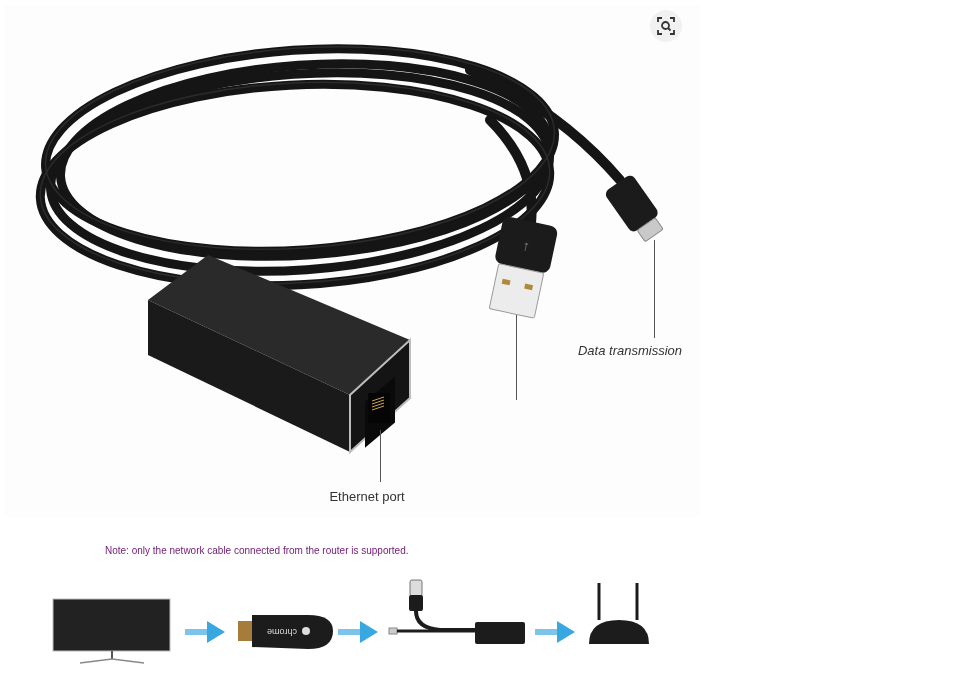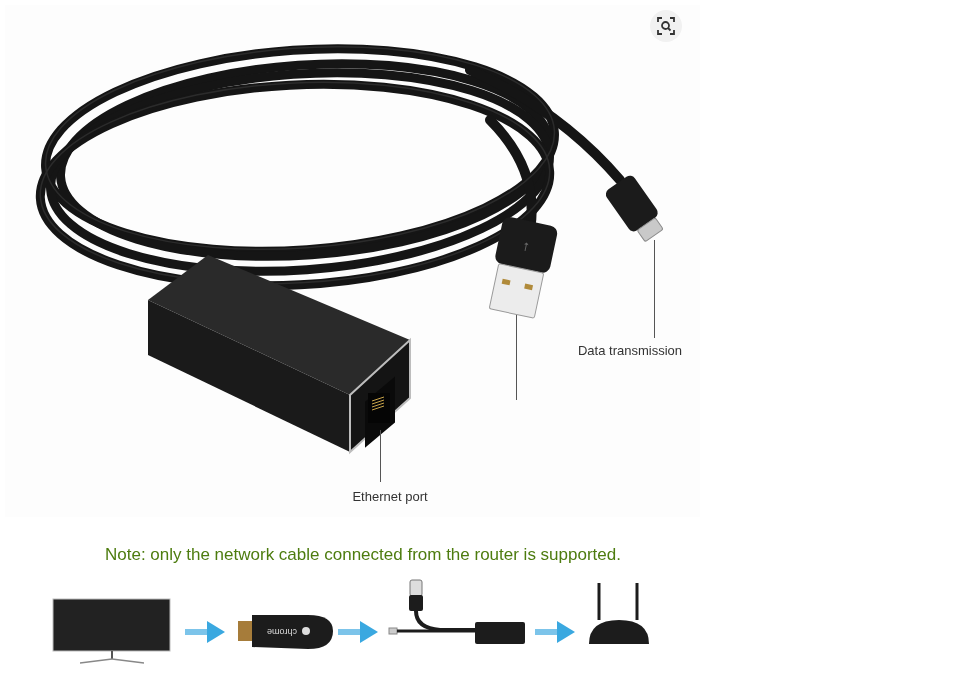--- a/index.html
+++ b/index.html
@@ -2,21 +2,21 @@
 <html><head>
 <meta charset="utf-8">
 <style>
   html, body { margin:0; padding:0; background:#ffffff; }
   body { width:972px; height:699px; position:relative; overflow:hidden; font-family:"Liberation Sans", sans-serif; }
   .product-image { position:absolute; left:0; top:0; width:705px; height:699px; }
   .photo-area { position:absolute; left:5px; top:5px; width:695px; height:512px; background:#fdfdfd; }
   .lens-button { position:absolute; left:650px; top:10px; width:32px; height:32px; border-radius:50%; background:#f1f1f1; display:flex; align-items:center; justify-content:center; cursor:pointer; }
   .label { position:absolute; font-size:13px; color:#333333; text-align:center; line-height:18px; }
   .leader { position:absolute; width:1px; background:#555555; }
-  .note { position:absolute; left:105px; top:545px; font-size:17px; color:#4d7c0f; white-space:nowrap; }
+  .note { position:absolute; left:105px; top:545px; font-size:10px; color:#701a75; white-space:nowrap; }
   .flow { position:absolute; left:0; top:575px; width:705px; height:100px; }
   .arrow { position:absolute; }
 </style>
 </head>
 <body>
 
 <div class="product-image">
   <div class="photo-area">
     <svg width="695" height="512" viewBox="5 5 695 512">
 
@@ -60,22 +60,22 @@
         <line x1="4" y1="14" x2="16" y2="10" stroke="#c9a44a" stroke-width="1"></line>
         <line x1="4" y1="17" x2="16" y2="13" stroke="#c9a44a" stroke-width="1"></line>
       </g>
     </svg>
   </div>
 
   <div class="leader" style="left:654px; top:240px; height:98px;"></div>
   <div class="leader" style="left:516px; top:315px; height:85px;"></div>
   <div class="leader" style="left:380px; top:430px; height:52px;"></div>
 
-  <div class="label" style="left:572px; top:342px; width:116px;">Data transmission</div>
-  <div class="label" style="left:340px; top:488px; width:100px;">Ethernet port</div>
+  <div class="label" style="left:572px; top:342px; width:116px;font-style:italic;">Data transmission</div>
+  <div class="label" style="left:317px; top:488px; width:100px;">Ethernet port</div>
 
   <div class="note">Note: only the network cable connected from the router is supported.</div>
 
   <div class="flow">
 
     <svg class="arrow" style="left:50px; top:22px;" width="125" height="70">
       <rect x="3" y="2" width="117" height="52" fill="#222222" stroke="#bbbbbb" stroke-width="1"></rect>
       <line x1="62" y1="54" x2="62" y2="62" stroke="#555" stroke-width="2"></line>
       <line x1="30" y1="66" x2="62" y2="62" stroke="#888" stroke-width="1.5"></line>
       <line x1="94" y1="66" x2="62" y2="62" stroke="#888" stroke-width="1.5"></line>

